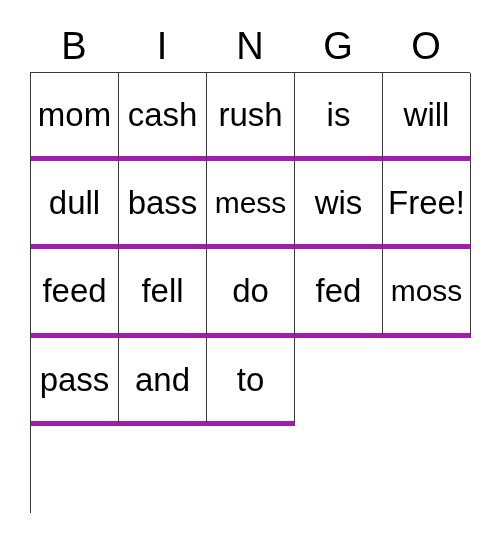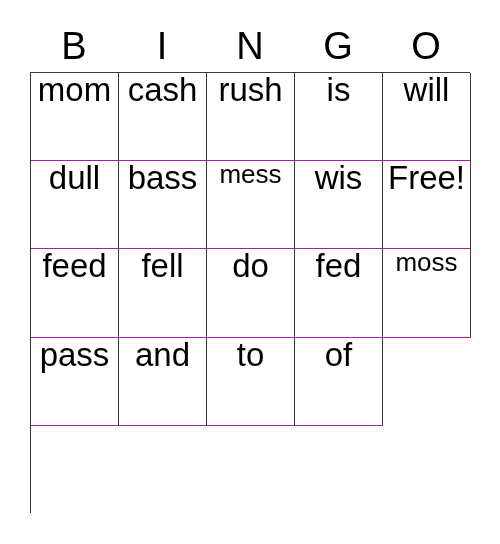--- a/index.html
+++ b/index.html
@@ -50,36 +50,36 @@
     border-top: 1px solid #3a3a3a;
     border-left: 1px solid #3a3a3a;
     box-sizing: border-box;
     display: grid;
     grid-template-columns: repeat(5, 88px);
     grid-template-rows: repeat(5, 88.2px);
     background: #ffffff;
   }
   .cell {
     border-right: 1px solid #3a3a3a;
-    border-bottom: 1px solid #a21caf;
+    border-bottom: 5px solid #a21caf;
     box-sizing: border-box;
     display: flex;
-    align-items: flex-start;
+    align-items: center;
     justify-content: center;
     overflow: hidden;
     background: #ffffff;
   }
   .cell-text {
     font-size: 33px;
     line-height: 1;
     white-space: nowrap;
     color: #000000;
   }
   .cell-text.shrink {
-    font-size: 26px;
+    font-size: 30px;
   }
 </style>
 </head>
 <body>
 
 <div class="card">
 
   <div class="header-row">
     <div class="header-cell">B</div>
     <div class="header-cell">I</div>
@@ -141,18 +141,15 @@
 
     <div class="cell">
         <span class="cell-text">pass</span>
       </div>
     <div class="cell">
         <span class="cell-text">and</span>
       </div>
     <div class="cell">
         <span class="cell-text">to</span>
       </div>
-    <div class="cell">
-        <span class="cell-text">of</span>
-      </div>
 
   </div>
 </div>
 
 </body></html>

